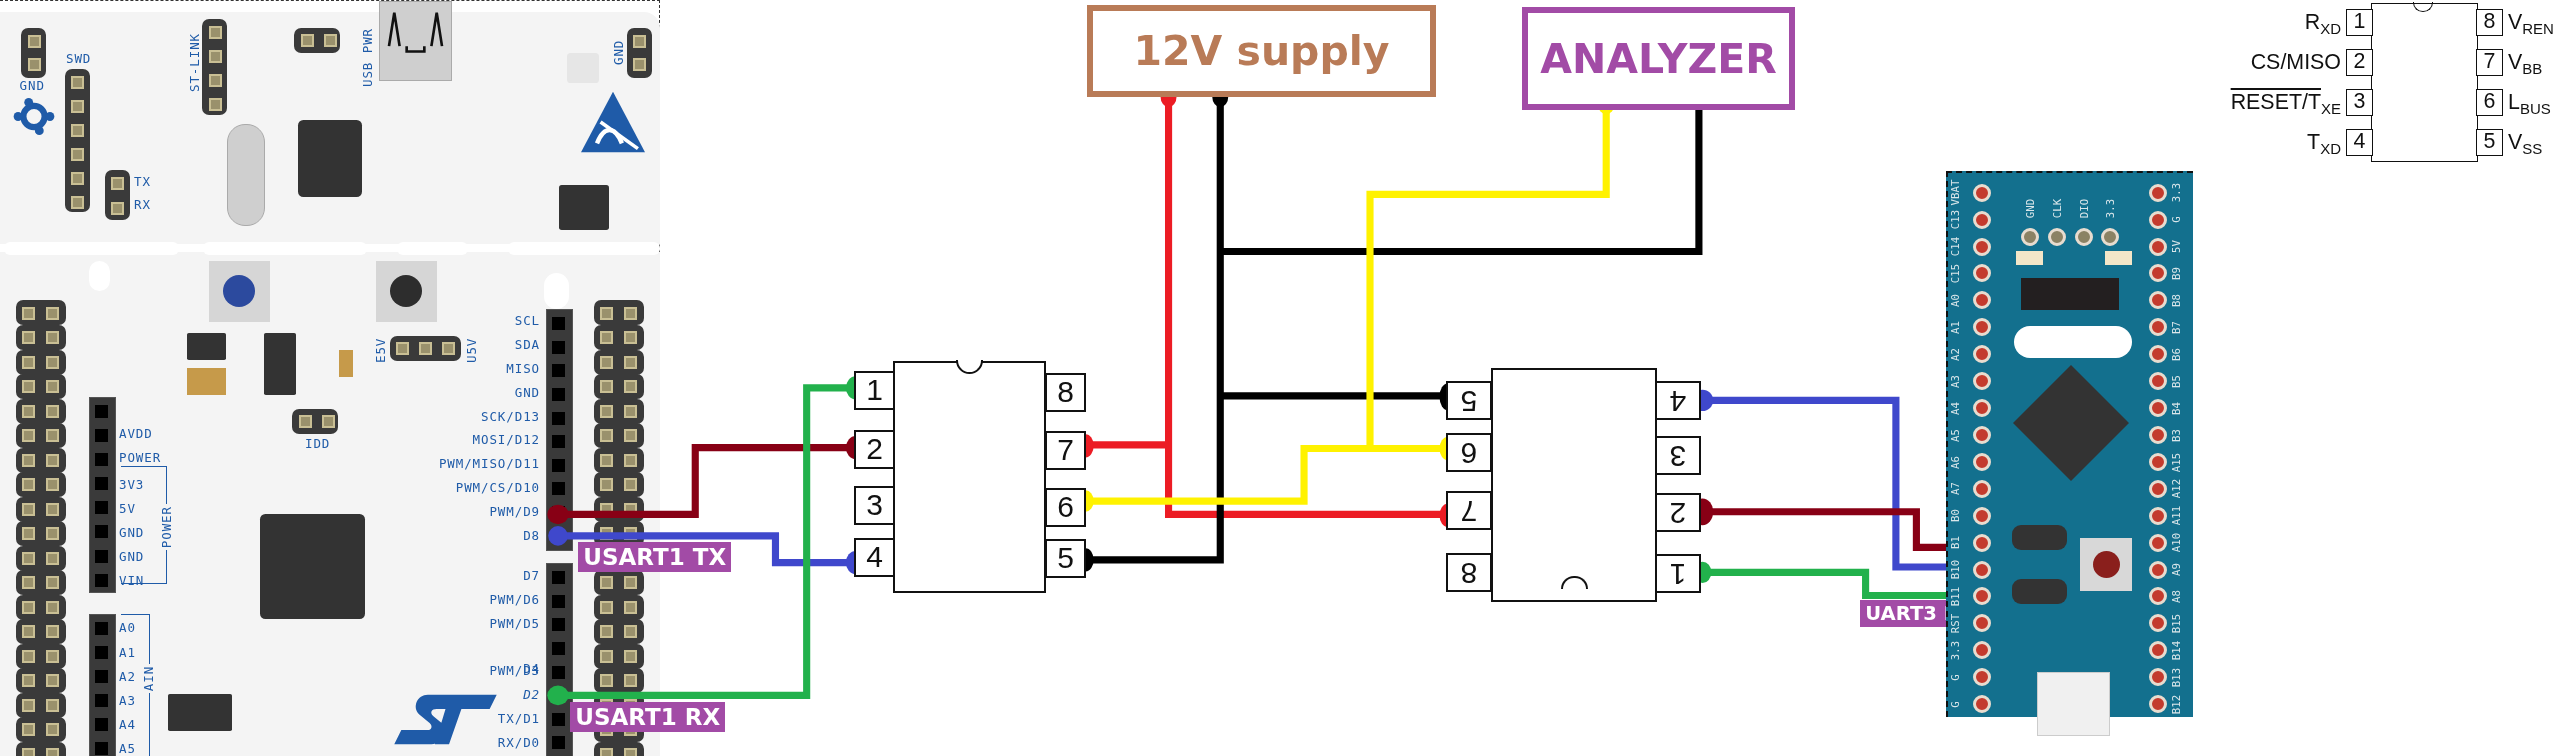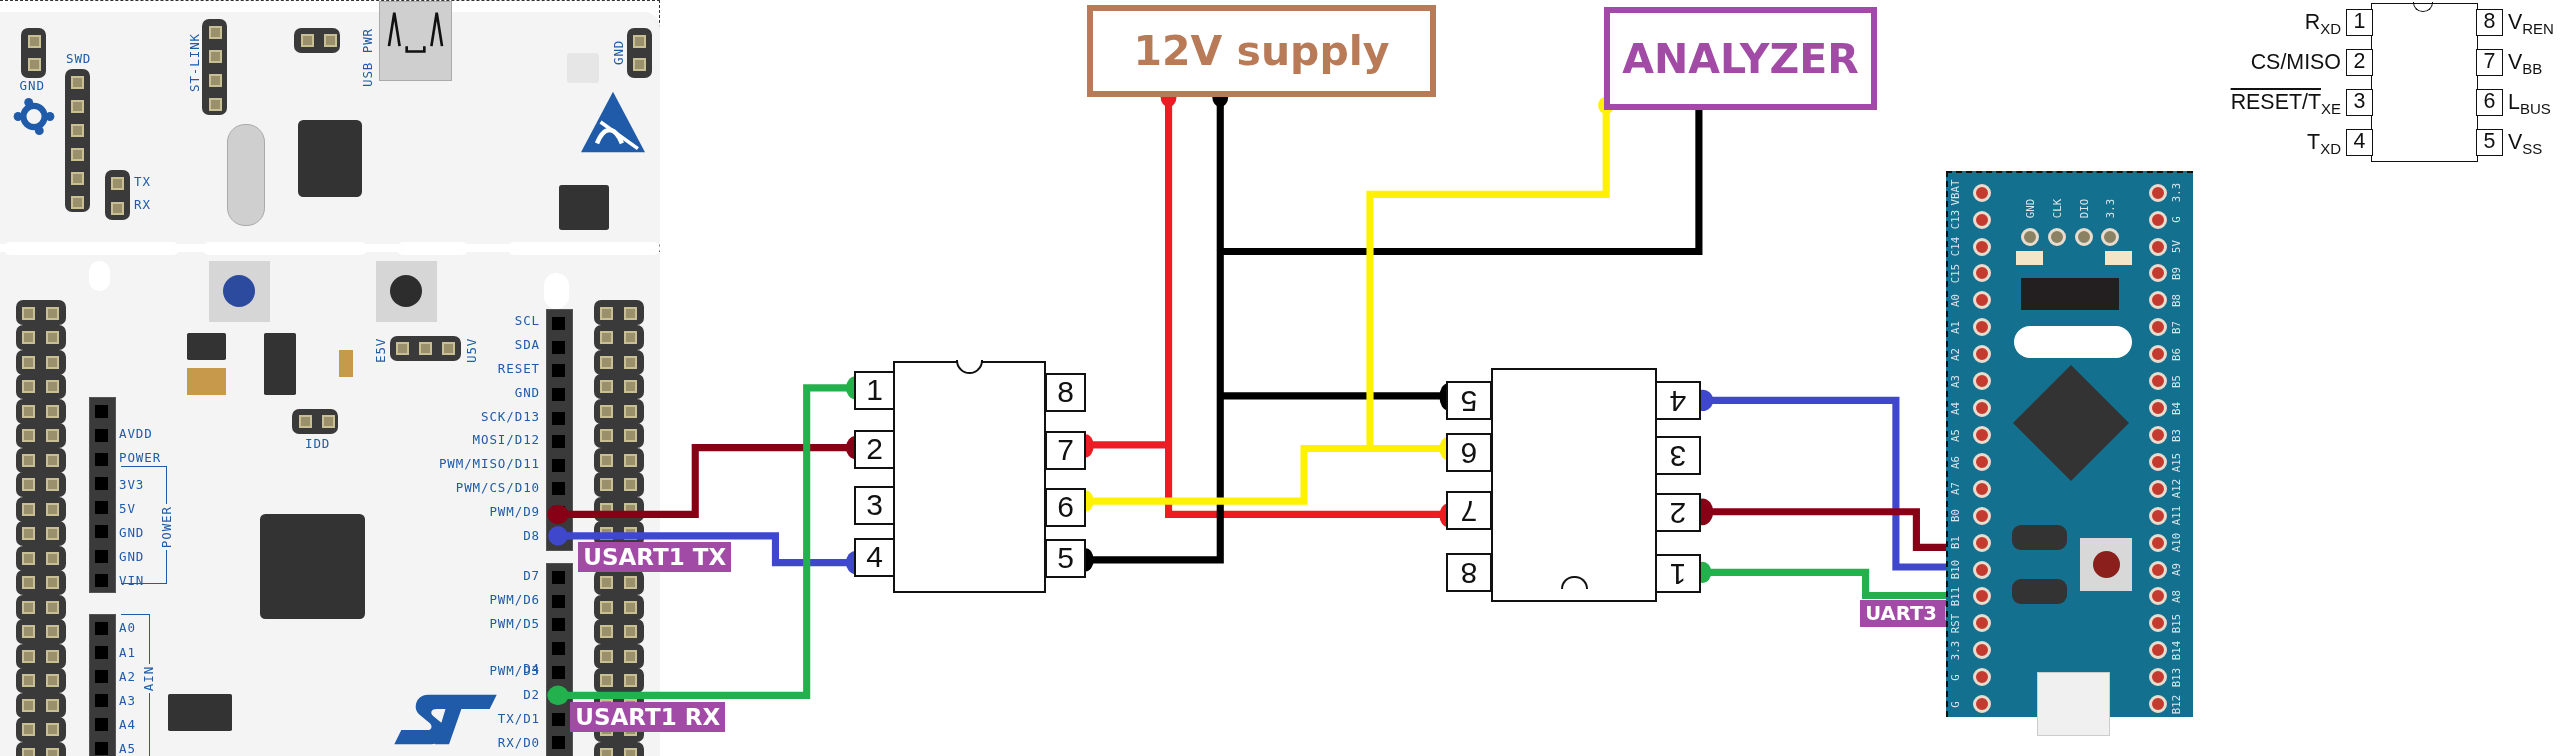--- a/index.html
+++ b/index.html
@@ -322,34 +322,34 @@
     <div class="silk" style="left: 119px; top: 548px;">GND</div>
     <div class="silk" style="left: 119px; top: 572px;">VIN</div>
     <div class="silk" style="left: 119px; top: 619px;">A0</div>
     <div class="silk" style="left: 119px; top: 644px;">A1</div>
     <div class="silk" style="left: 119px; top: 668px;">A2</div>
     <div class="silk" style="left: 119px; top: 692px;">A3</div>
     <div class="silk" style="left: 119px; top: 716px;">A4</div>
     <div class="silk" style="left: 119px; top: 740px;">A5</div>
     <div class="silk r" style="right: 119px; top: 312px;">SCL</div>
     <div class="silk r" style="right: 119px; top: 336px;">SDA</div>
-    <div class="silk r" style="right: 119px; top: 360px;">RESET</div>
+    <div class="silk r" style="right: 119px; top: 360px;">MISO</div>
     <div class="silk r" style="right: 119px; top: 384px;">GND</div>
     <div class="silk r" style="right: 119px; top: 408px;">SCK/D13</div>
     <div class="silk r" style="right: 119px; top: 431px;">MOSI/D12</div>
     <div class="silk r" style="right: 119px; top: 455px;">PWM/MISO/D11</div>
     <div class="silk r" style="right: 119px; top: 479px;">PWM/CS/D10</div>
     <div class="silk r" style="right: 119px; top: 503px;">PWM/D9</div>
     <div class="silk r" style="right: 119px; top: 527px;">D8</div>
     <div class="silk r" style="right: 119px; top: 567px;">D7</div>
     <div class="silk r" style="right: 119px; top: 591px;">PWM/D6</div>
     <div class="silk r" style="right: 119px; top: 615px;">PWM/D5</div>
     <div class="silk r" style="right: 119px; top: 660px; margin-left: 20px;">D4</div>
     <div class="silk r" style="right: 119px; top: 662px;">PWM/D3</div>
-    <div class="silk r" style="right: 119px; top: 686px;">D2</div>
+    <div class="silk r" style="right: 119px; top: 686px; font-style: italic;">D2</div>
     <div class="silk r" style="right: 119px; top: 710px;">TX/D1</div>
     <div class="silk r" style="right: 119px; top: 734px;">RX/D0</div>
   </div>
 
 <svg id="wires" width="2576" height="757" viewBox="0 0 2890 849">
     <polyline points="1311,106 1311,577 1626,577" fill="none" stroke="#ec1c24" stroke-width="8" stroke-linejoin="miter"></polyline>
     <polyline points="1216,499 1311,499" fill="none" stroke="#ec1c24" stroke-width="8" stroke-linejoin="miter"></polyline>
     <polyline points="1369,106 1369,628 1216,628" fill="none" stroke="#000000" stroke-width="8" stroke-linejoin="miter"></polyline>
     <polyline points="1369,444 1626,444" fill="none" stroke="#000000" stroke-width="8" stroke-linejoin="miter"></polyline>
     <polyline points="1369,282 1906,282 1906,116" fill="none" stroke="#000000" stroke-width="8" stroke-linejoin="miter"></polyline>
@@ -382,21 +382,21 @@
   </svg>
 
 <div class="wirelabel" style="left:578px;top:542px;font-size:23px;">USART1 TX</div>
 <div class="wirelabel" style="left:570px;top:702px;font-size:23px;">USART1 RX</div>
 <div class="wirelabel" style="left:2002px;top:553px;font-size:19.6px;">UART3 TX</div>
 <div class="wirelabel" style="left:1860px;top:600px;font-size:19.6px;">UART3 RX</div>
 
 <div class="box" id="supply-box" style="left:1087px;top:4.5px;width:349px;height:92px;border:6.2px solid #b97b57;color:#b97b57;font-size:41px;">
   <span>12V supply</span>
 </div>
-<div class="box" id="analyzer-box" style="left:1604px;top:7.1px;width:273px;height:103px;border:6.2px solid #a24ba6;color:#a24ba6;font-size:41px;">
+<div class="box" id="analyzer-box" style="left:1522px;top:7.1px;width:273px;height:103px;border:6.2px solid #a24ba6;color:#a24ba6;font-size:41px;">
   <span>ANALYZER</span>
 </div>
 
 <div>
   <div class="icbody" style="left:893px;top:361px;width:153px;height:232px;">
     <div class="notch" style="left:61px;top:-2.7px;"></div>
   </div>
   <div class="icpin" style="left:854px;top:371px;">1</div>
   <div class="icpin" style="left:854px;top:430px;">2</div>
   <div class="icpin" style="left:854px;top:486px;">3</div>

